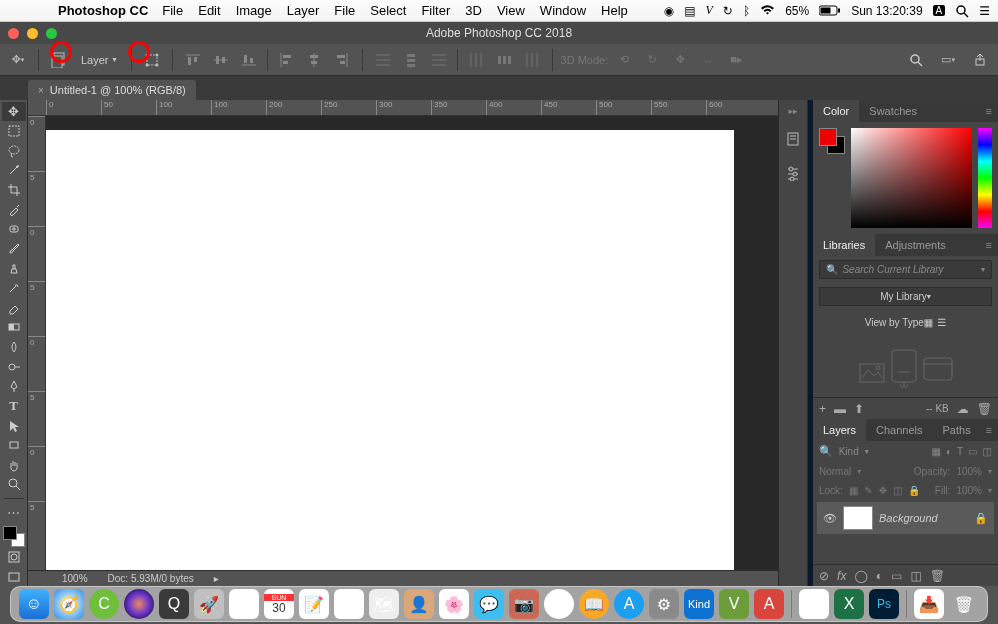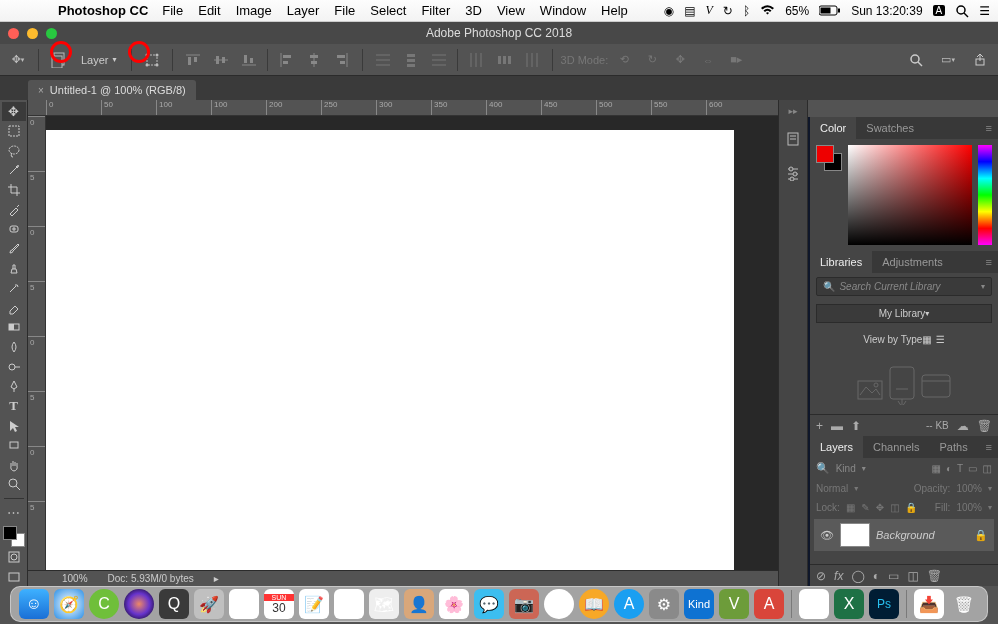--- a/index.html
+++ b/index.html
@@ -51,21 +51,21 @@
 .canvas { width:688px; height:440px; background:#fff; }
 
 
 .status { height:18px; background:#535353; border-top:1px solid #2b2b2b; display:flex; align-items:center; color:#ccc; font-size:10px; padding-left:34px; gap:20px; }
 
 
 .midstrip { width:30px; background:#454545; border-left:1px solid #2b2b2b; border-right:1px solid #2b2b2b; display:flex; flex-direction:column; align-items:center; padding-top:6px; gap:12px; }
 .midstrip .ic { width:22px; height:22px; display:flex; align-items:center; justify-content:center; color:#bbb; }
 
 
-.panels { width:190px; background:#454545; border-left:2px solid #0f172a; display:flex; flex-direction:column; color:#ccc; font-size:11px; overflow:hidden;margin-top:17px; }
+.panels { width:190px; background:#454545; border-left:5px solid #0f172a; display:flex; flex-direction:column; color:#ccc; font-size:11px; overflow:hidden; }
 .panel-tabs { display:flex; background:#383838; height:22px; align-items:center; }
 .ptab { padding:0 10px; height:100%; display:flex; align-items:center; color:#999; }
 .ptab.active { background:#454545; color:#eee; }
 .color-panel { display:flex; gap:6px; padding:6px; }
 .color-swatch { position:relative; width:26px; height:26px; }
 .color-swatch .fg{position:absolute;width:18px;height:18px;background:#e00;border:1px solid #888;top:0;left:0;}
 .color-swatch .bg{position:absolute;width:18px;height:18px;background:#000;border:1px solid #888;bottom:0;right:0;}
 .picker { flex:1; height:100px; background:linear-gradient(to bottom, rgba(0,0,0,0), #000), linear-gradient(to right,#fff,#f00); position:relative; }
 .hue { width:14px; height:100px; background:linear-gradient(#f0f,#00f,#0ff,#0f0,#ff0,#f00,#f0f); }
 .search-lib { margin:4px 6px; background:#3a3a3a; border:1px solid #2b2b2b; padding:3px 6px; color:#888; font-size:10px; border-radius:2px; display:flex; align-items:center; gap:4px; }

